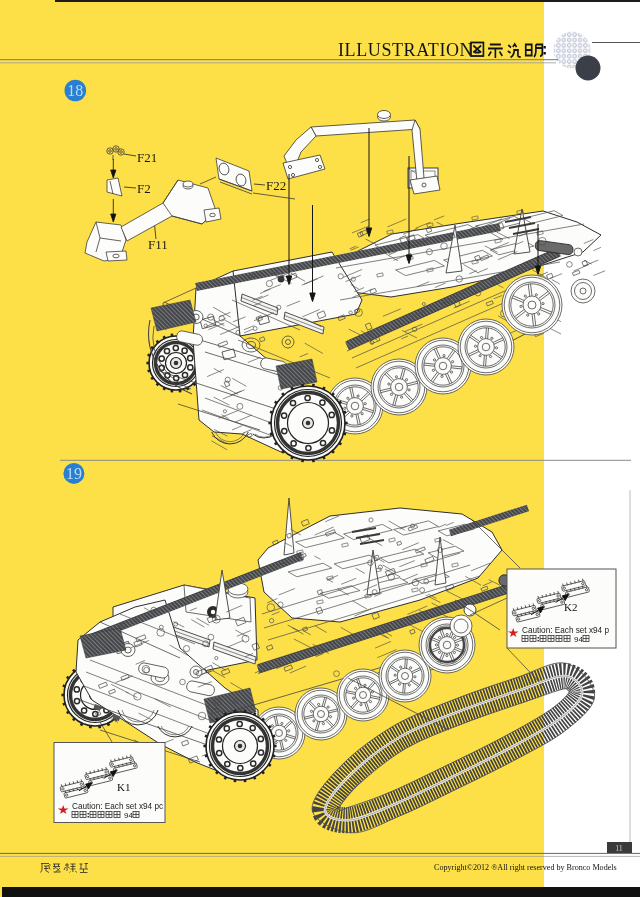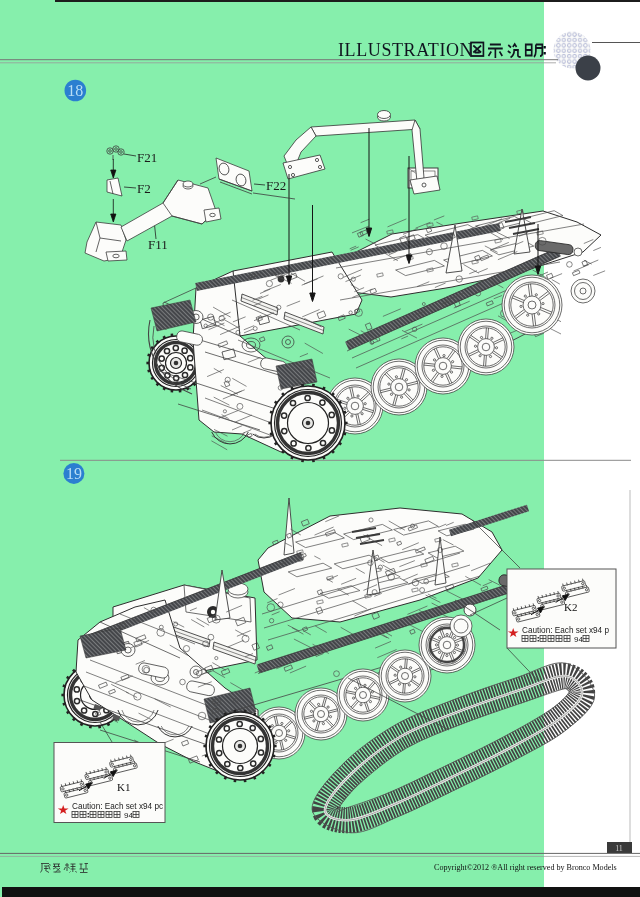--- a/index.html
+++ b/index.html
@@ -1,17 +1,17 @@
 <!DOCTYPE html>
 <html><head>
 <meta charset="utf-8">
 <style>
   html,body{margin:0;padding:0;}
   body{width:640px;height:897px;background:#ffffff;overflow:hidden;font-family:"Liberation Serif",serif;}
-  #page{position:relative;width:544px;height:897px;background:#86efac;}
+  #page{position:relative;width:544px;height:897px;background:#fde047;}
   svg{position:absolute;top:0;left:0;}
 </style>
 </head>
 <body>
 <div id="page">
 <svg width="640" height="897" viewBox="0 0 640 897">
 <defs>
   <pattern id="hatch" width="3" height="3" patternUnits="userSpaceOnUse" patternTransform="rotate(45)">
     <rect width="3" height="3" fill="#44464a"></rect>
     <line x1="0" y1="0" x2="3" y2="0" stroke="#d8d8d8" stroke-width="0.7"></line>

